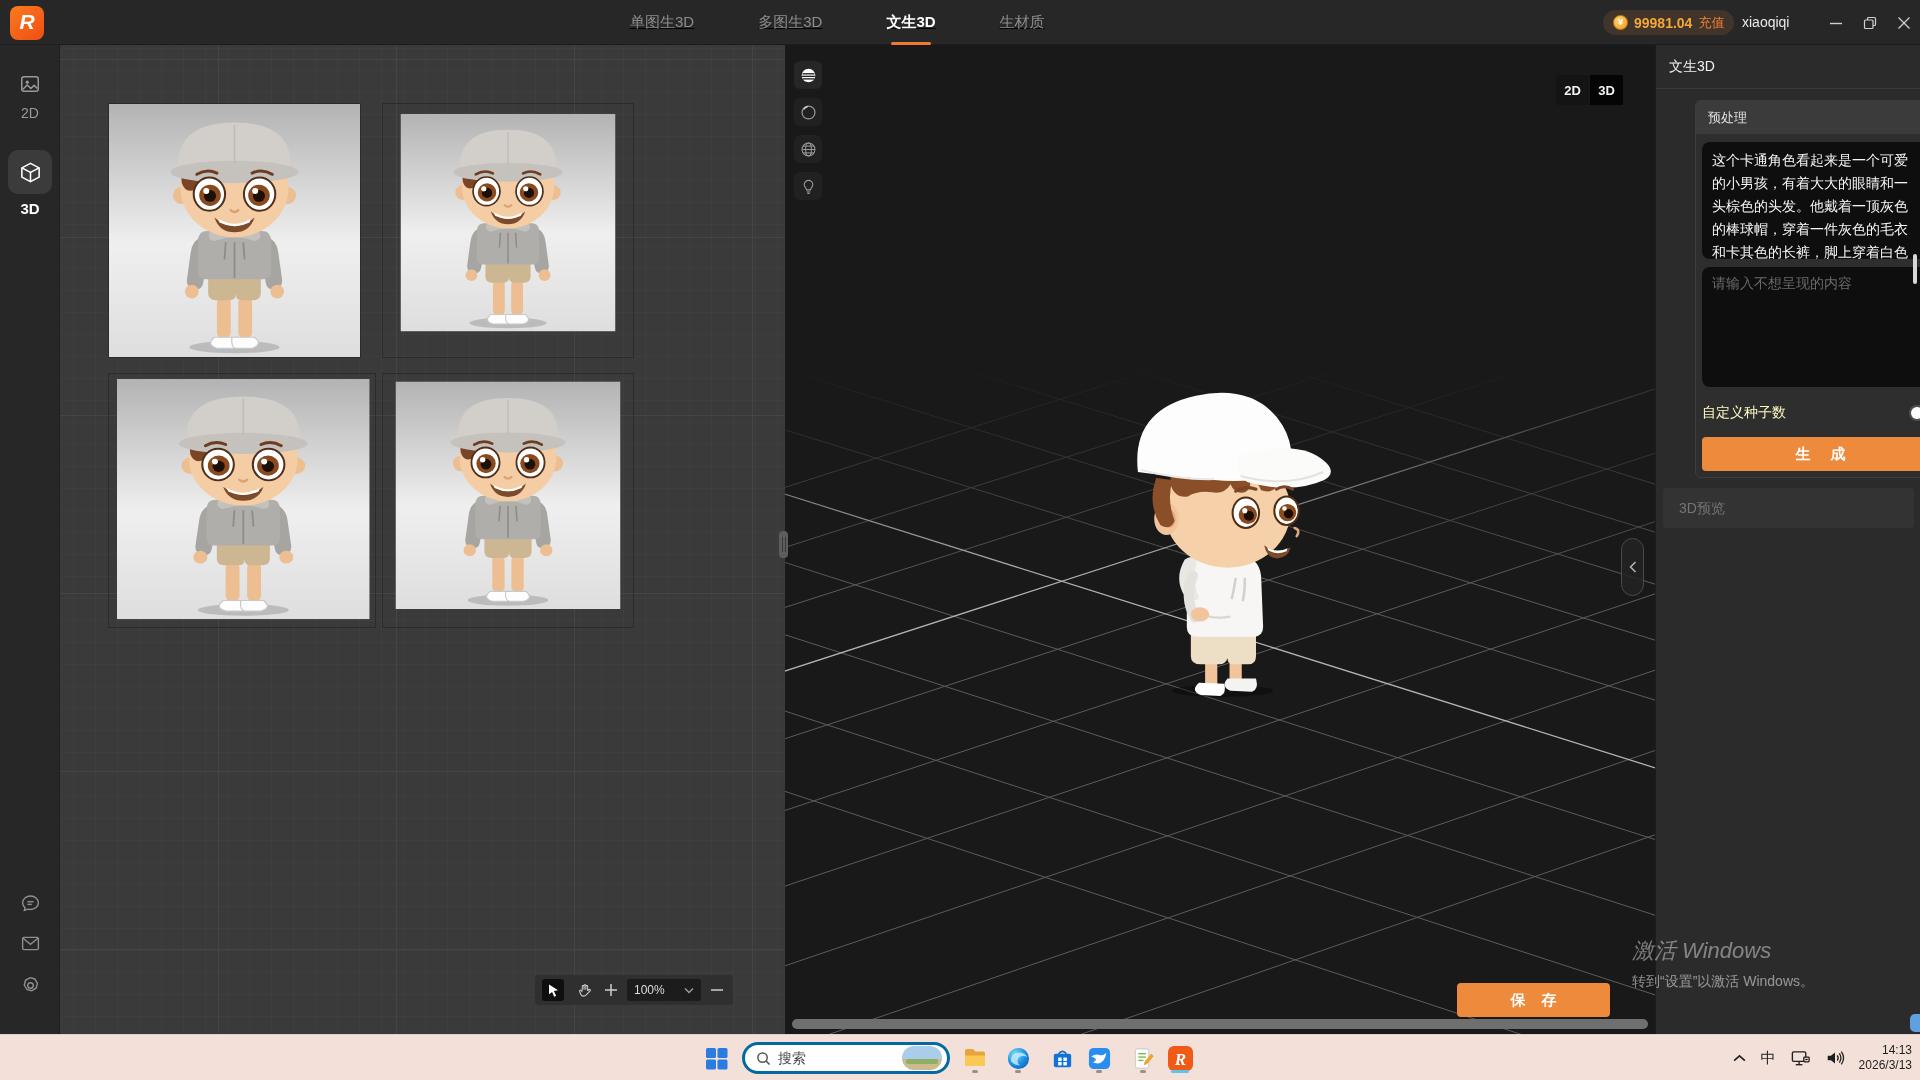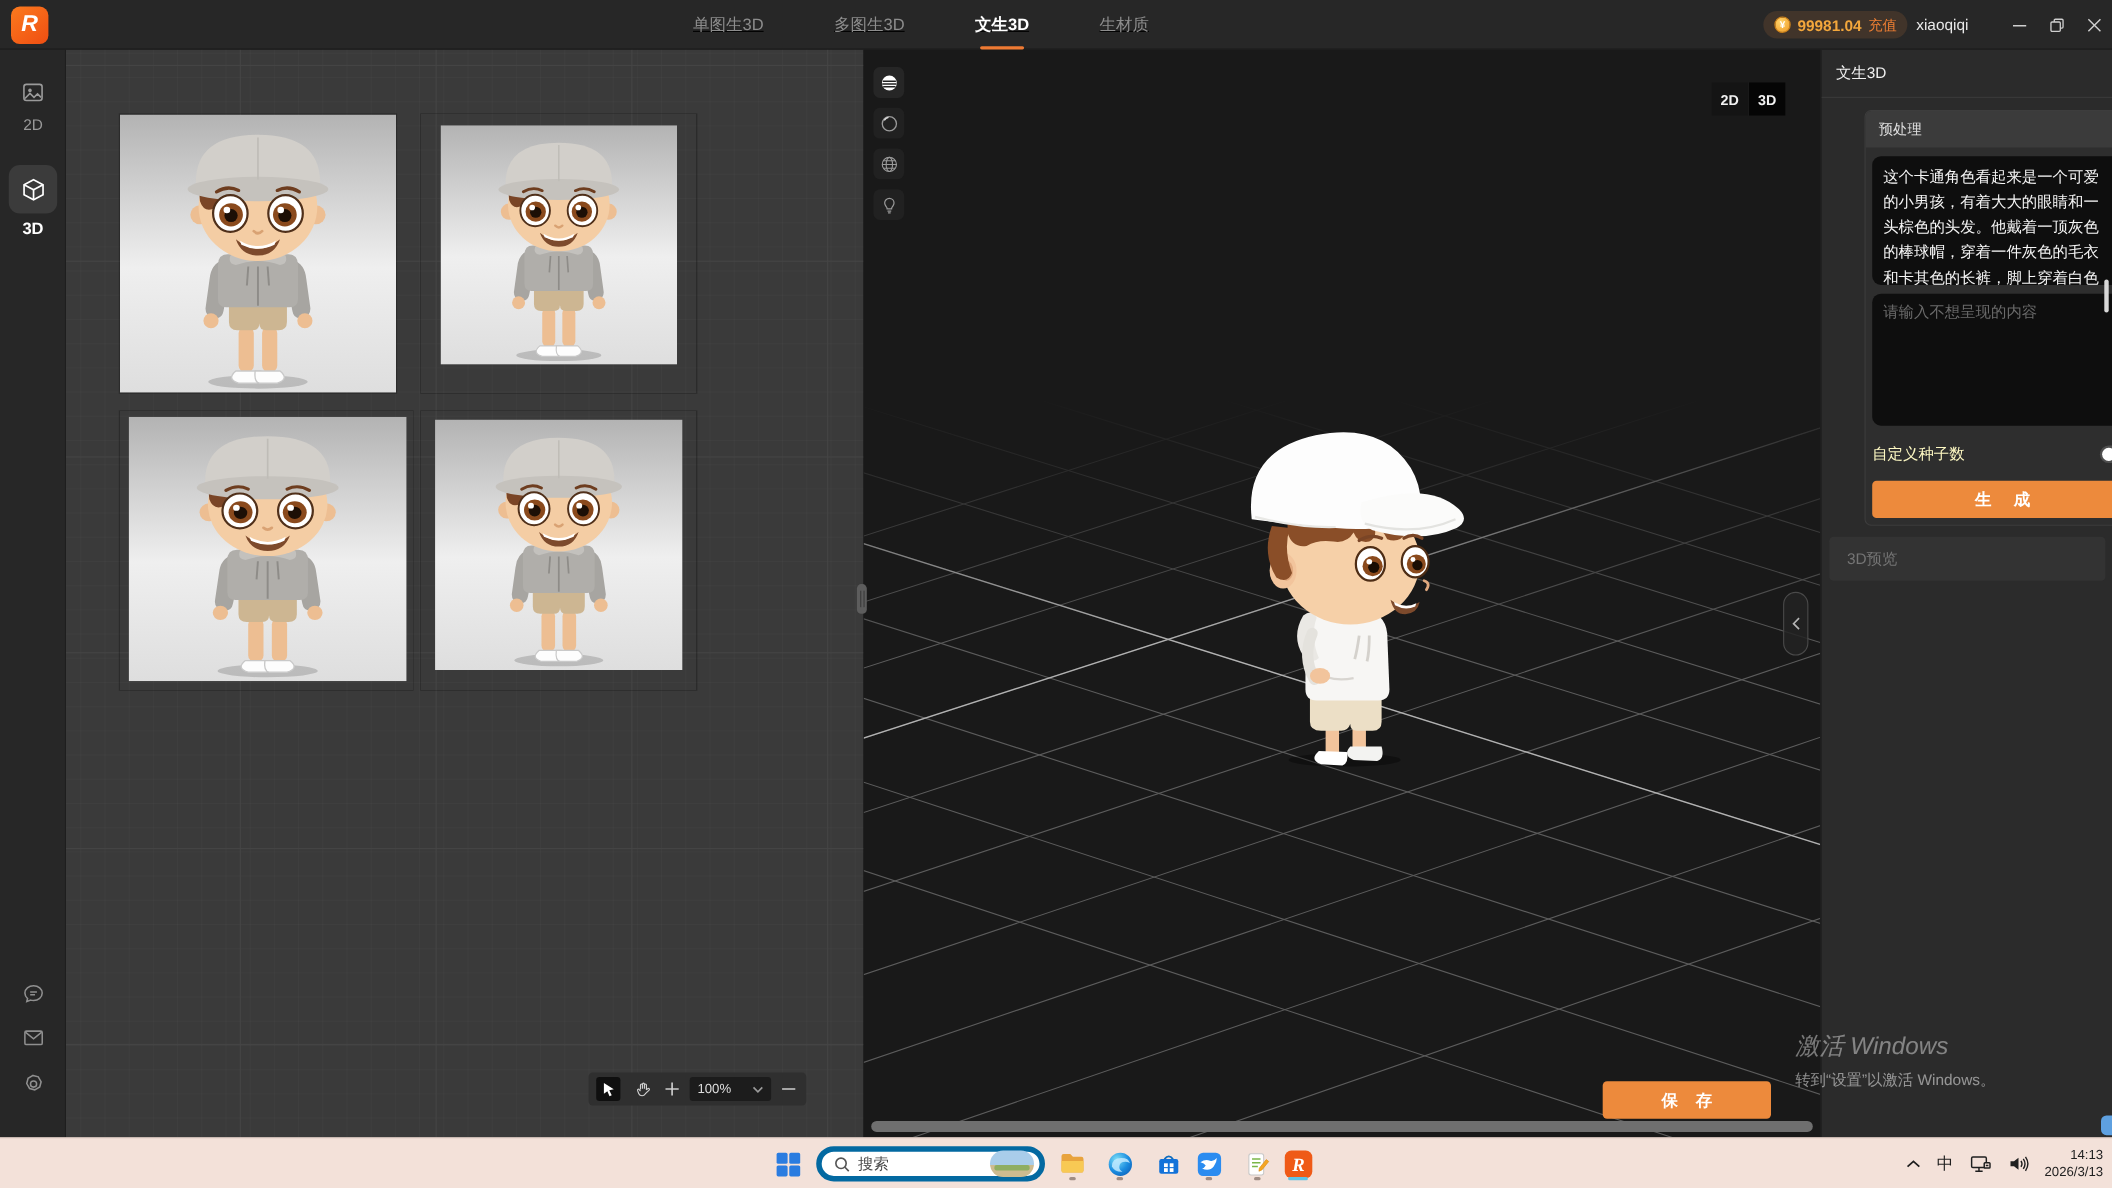--- a/index.html
+++ b/index.html
@@ -101,21 +101,21 @@
   .watermark { position:absolute; left:1632px; top:936px; z-index:50; pointer-events:none; }
   .watermark .l1 { color:rgba(255,255,255,0.42); font-size:22px;font-style:italic; }
   .watermark .l2 { color:rgba(255,255,255,0.50); font-size:14px; margin-top:7px; }
   .blue-thumb { position:absolute; left:1910px; top:1014px; width:10px; height:18px; background:#5ea0e0; border-radius:5px 0 0 5px; z-index:60; }
 
   
   .taskbar { position:absolute; left:0; top:1034px; width:1920px; height:46px; background:#f3e1d9; border-top:1px solid #e3d0c7; z-index:70; }
   .tb-icon { position:absolute; top:7px; width:32px; height:32px; display:flex; align-items:center; justify-content:center; cursor:pointer; }
   .tb-dot { position:absolute; bottom:1px; left:50%; transform:translateX(-50%); width:6px; height:3px; border-radius:2px; background:#a08d84; }
   .tb-dot.active { width:18px; background:#5fc3e7; }
-  .search-pill { position:absolute; left:742px; top:7px; width:208px; height:32px; background:#ffffff; border:5px solid #0369a1;
+  .search-pill { position:absolute; left:742px; top:7px; width:208px; height:32px; background:#ffffff; border:3px solid #0369a1;
     border-radius:16px; display:flex; align-items:center; padding:0 5px 0 11px; gap:7px; }
   .search-pill input { border:none; outline:none; flex:1; font-size:14px; color:#333; background:transparent; font-family:inherit; min-width:0; }
   .search-pill input::placeholder { color:#4a4a4a; }
   .weather-thumb { width:40px; height:24px; border-radius:12px; background:linear-gradient(#a9cdea 55%,#cdbb90 55%); overflow:hidden; position:relative; flex:none; }
   .weather-thumb::after { content:""; position:absolute; left:4px; top:13px; width:32px; height:5px; background:#8fae62; border-radius:2px; }
   .tray { position:absolute; right:8px; top:0; height:46px; display:flex; align-items:center; gap:14px; }
   .tray .ime { font-size:15px; color:#1f1f1f; cursor:pointer; }
   .clock { text-align:right; font-size:12px; color:#1f1f1f; line-height:15px; cursor:default; }
 </style>
 </head>

